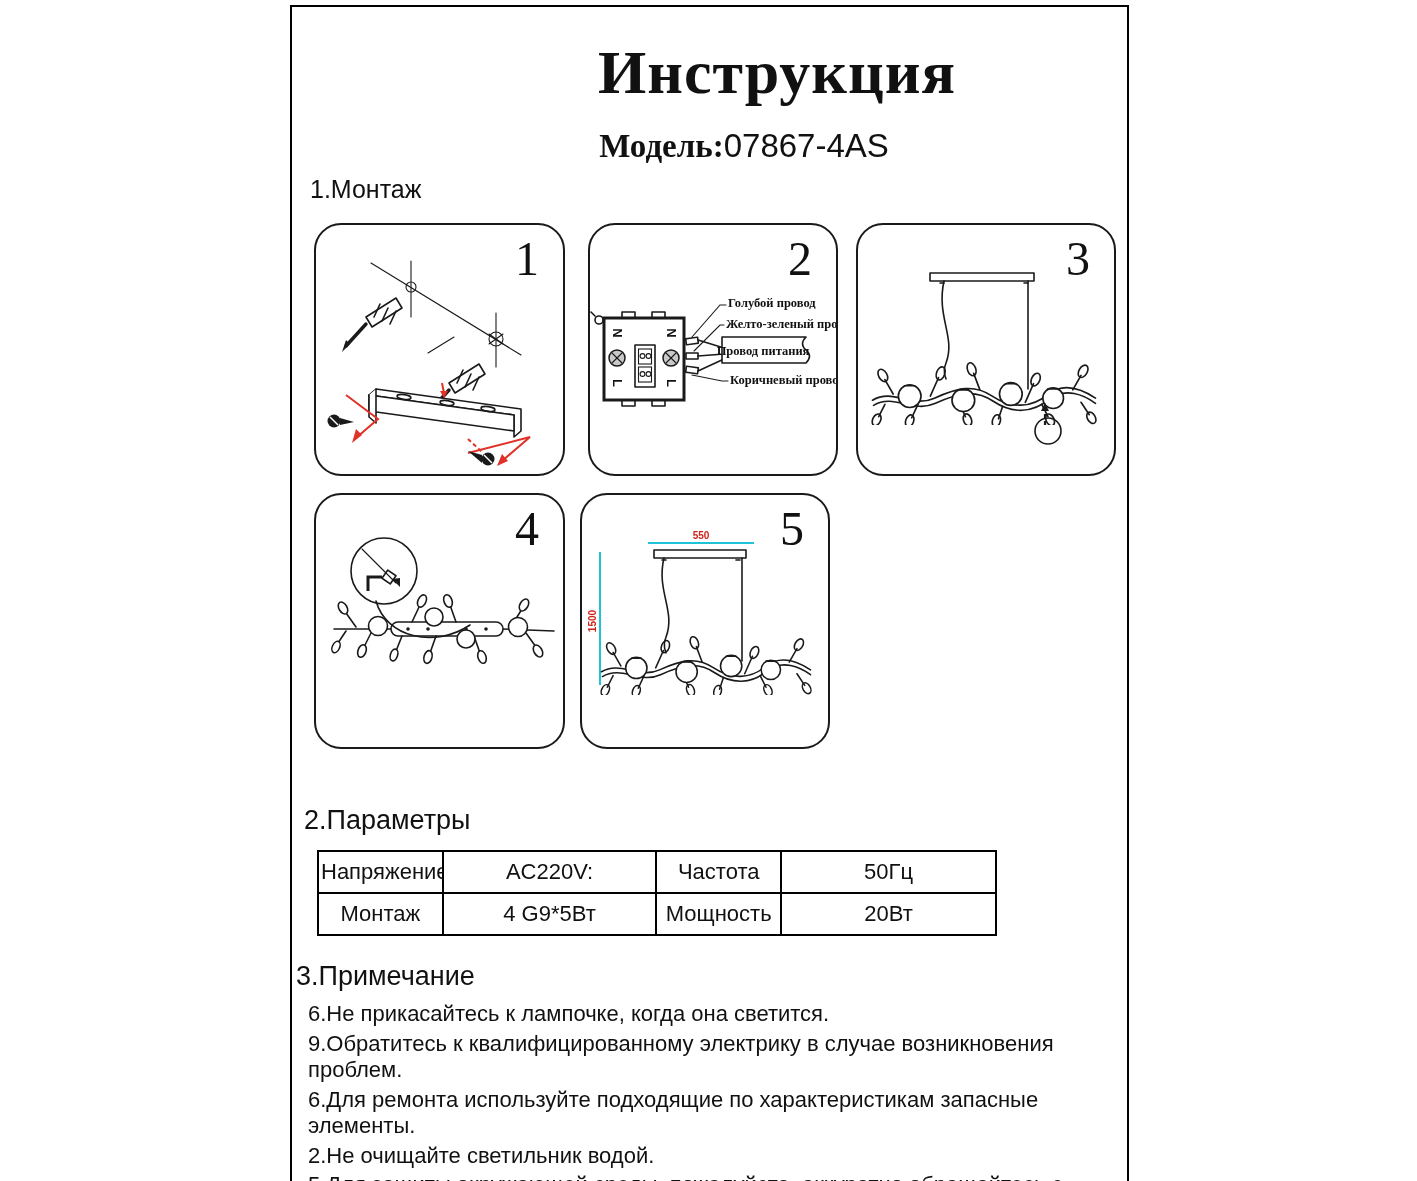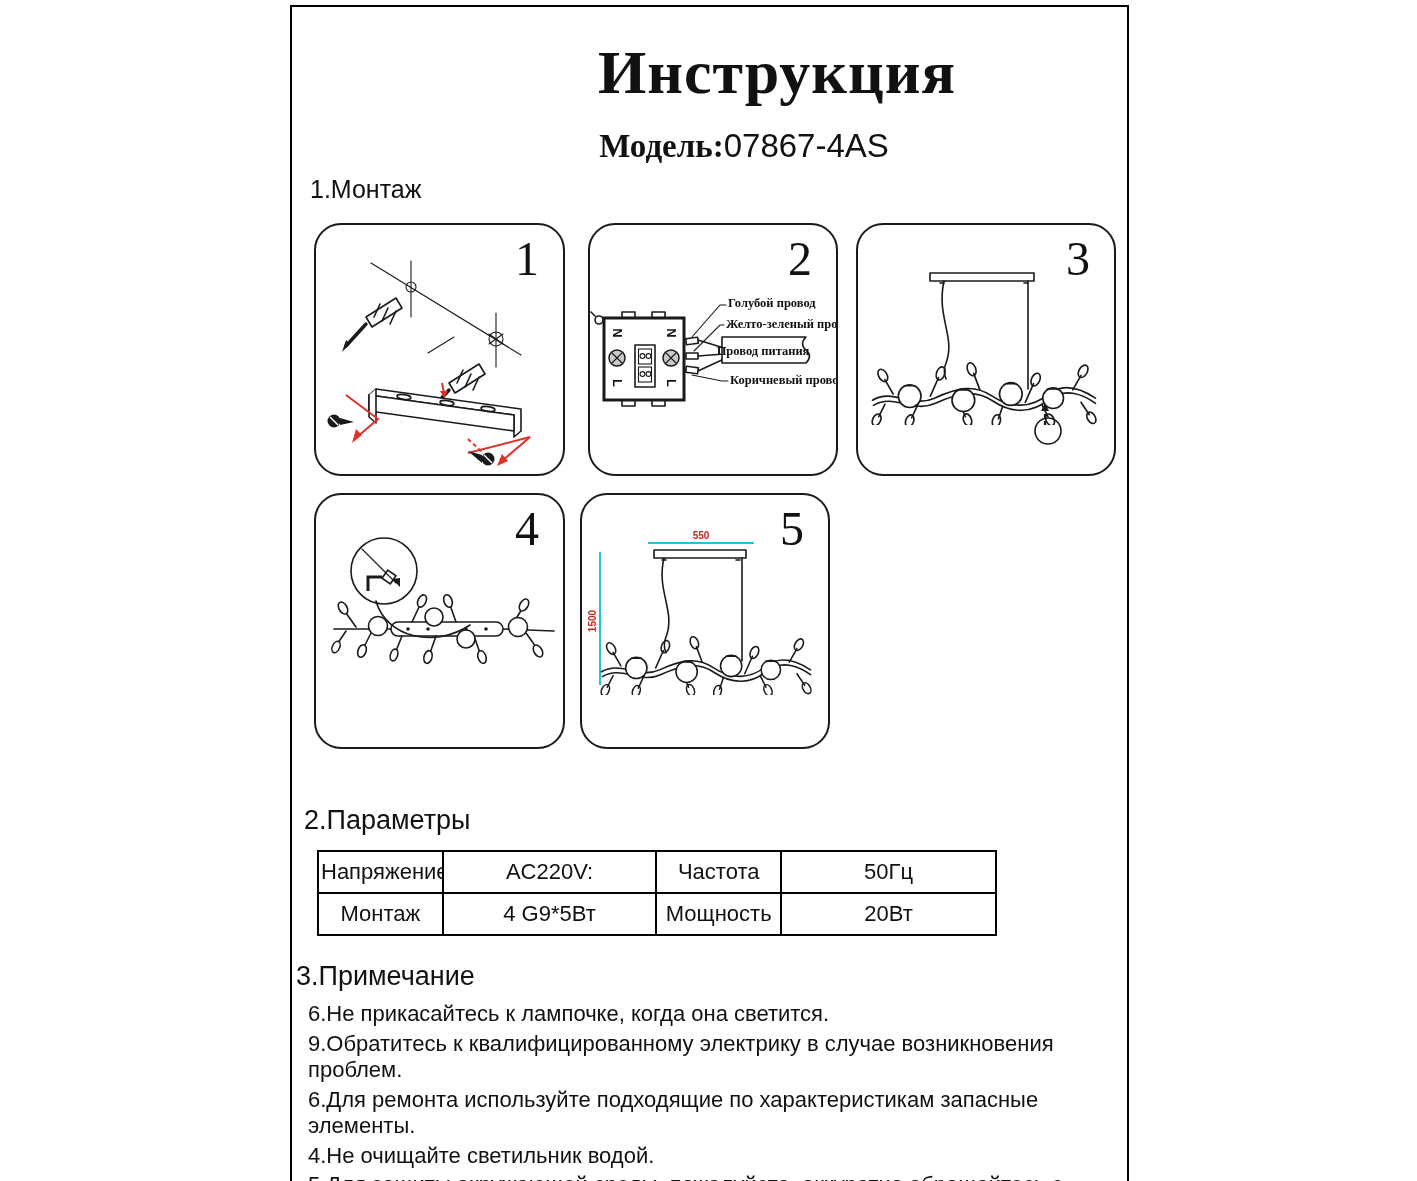--- a/index.html
+++ b/index.html
@@ -351,18 +351,18 @@
           <td>20Вт</td>
         </tr>
       </tbody>
     </table>
 
     <div class="sec-h notes">3.Примечание</div>
     <div class="notes-list">
       <p>6.Не прикасайтесь к лампочке, когда она светится.</p>
       <p>9.Обратитесь к квалифицированному электрику в случае возникновения проблем.</p>
       <p>6.Для ремонта используйте подходящие по характеристикам запасные элементы.</p>
-      <p>4.Не очищайте светильник водой.</p>
+      <p>2.Не очищайте светильник водой.</p>
       <p>5.Для защиты окружающей среды, пожалуйста, аккуратно обращайтесь с полиэтиленовым пакетом и пенопластом.</p>
     </div>
 
   </div>
 </div>
 
 </body></html>

